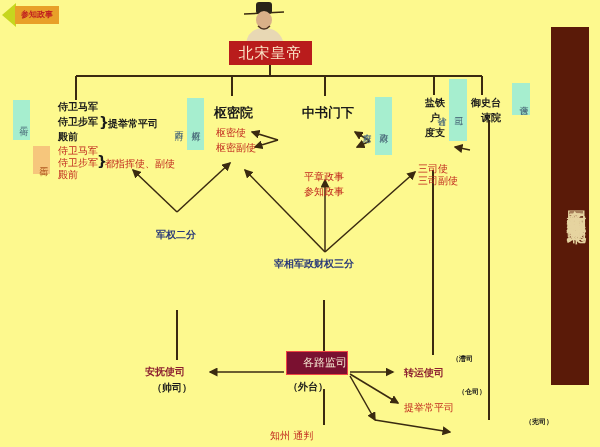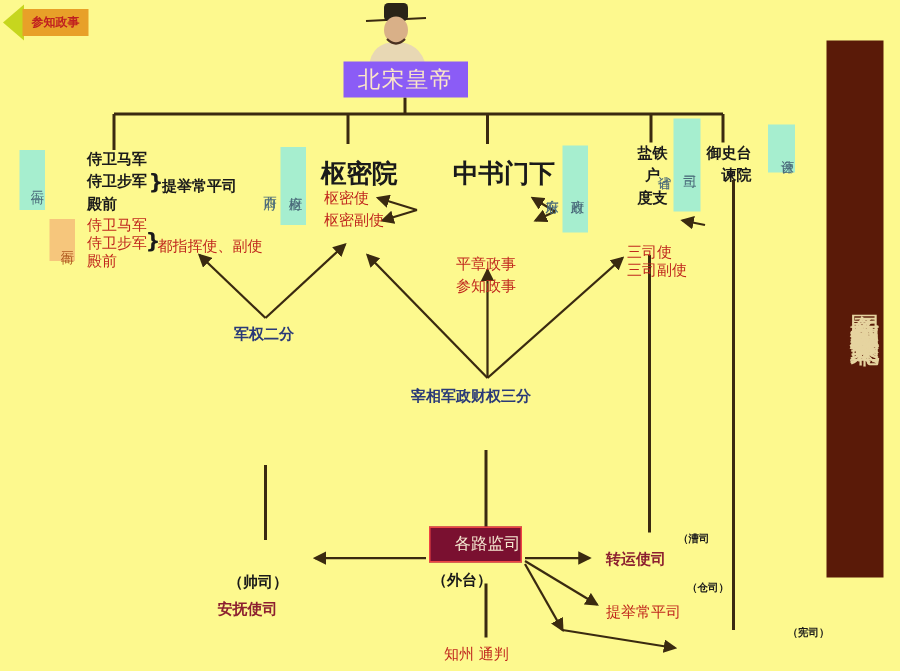--- a/index.html
+++ b/index.html
@@ -9,25 +9,25 @@
   .t-red { color:#c0281e; font-weight:normal; }
   .t-blue { color:#2a3a78; font-weight:bold; }
   .t-maroon { color:#8c2030; font-weight:bold; }
   .teal { background:#a6eecf; color:#4a6a7a; }
   .orange-box { background:#f6c67c; color:#b05a20; }
   svg.lines { position:absolute; left:0; top:0; }
   #back-btn { left:2px; top:3px; width:58px; height:24px; }
   #back-btn .arrow { position:absolute; left:0; top:0; width:0; height:0; border-top:12px solid transparent; border-bottom:12px solid transparent; border-right:14px solid #c6d61e; }
   #back-btn .body { position:absolute; left:13px; top:3px; width:44px; height:18px; background:#e8a028; color:#c02020; font-size:8px; line-height:18px; text-align:center; font-weight:bold; }
   #emperor-portrait { left:238px; top:0px; width:52px; height:44px; }
-  #emperor-box { left:229px; top:41px; width:83px; height:24px; background:#8b5cf6; color:#fbe6c8; font-size:15px; line-height:24px; text-align:center; letter-spacing:1px; }
+  #emperor-box { left:229px; top:41px; width:83px; height:24px; background:#b91c1c; color:#fbe6c8; font-size:15px; line-height:24px; text-align:center; letter-spacing:1px; }
   #side-title { left:551px; top:27px; width:38px; height:358px; background:#5a1a08; color:#e6d4a0; font-size:20px; line-height:24px; writing-mode:vertical-rl; text-orientation:upright; text-align:center; letter-spacing:-1px; padding-top:4px; box-sizing:border-box; }
   .small { font-size:10px; }
   .mid { font-size:10px; }
-  .big { font-size:17px; }
+  .big { font-size:13px; }
   .vtext { writing-mode:vertical-rl; text-orientation:upright; font-size:9px; text-align:center; }
   #jianhsi-box { left:286px; top:351px; width:60px; height:22px; background:#7a1030; color:#f4e6d0; font-size:11px; line-height:22px; text-align:right; border:1px solid #ef4444; }
 </style>
 </head>
 <body>
 
 <svg class="lines" width="600" height="447">
   <defs>
     <marker id="ah" markerWidth="6" markerHeight="6" refX="5" refY="3" orient="auto">
       <path d="M0,0 L6,3 L0,6 z" fill="#3a2a10"></path>
@@ -143,31 +143,31 @@
   <div>三司使</div>
   <div>三司副使</div>
 </div>
 
 <div class="abs t-black small" style="left:471px; top:95px; line-height:15px; text-align:right;">
   <div>御史台</div>
   <div>谏院</div>
 </div>
 <div class="abs teal vtext" style="left:512px; top:83px; width:18px; height:32px;">台谏</div>
 
-<div class="abs t-blue mid" style="left:156px; top:216px;">军权二分</div>
+<div class="abs t-blue mid" style="left:156px; top:228px;">军权二分</div>
 <div class="abs t-blue mid" style="left:274px; top:257px;">宰相军政财权三分</div>
 
 <div id="jianhsi-box" class="abs">各路监司</div>
 <div class="abs t-black small" style="left:288px; top:380px;">（外台）</div>
 
-<div class="abs t-maroon mid" style="left:145px; top:365px;margin-top:34px;">安抚使司</div>
+<div class="abs t-maroon mid" style="left:145px; top:365px;">安抚使司</div>
 <div class="abs t-black small" style="left:152px; top:381px;">（帅司）</div>
 
 <div class="abs t-maroon mid" style="left:404px; top:366px;">转运使司</div>
 <div class="abs t-black" style="left:452px; top:354px; font-size:7px;">（漕司</div>
 
 <div class="abs t-red mid" style="left:404px; top:401px;">提举常平司</div>
 <div class="abs t-black" style="left:458px; top:387px; font-size:7px;font-family:Liberation Mono, monospace;">（仓司）</div>
 
 <div class="abs t-red mid" style="left:463px; top:429px;margin-top:48px;">提点刑狱司</div>
 <div class="abs t-black" style="left:525px; top:417px; font-size:7px;">（宪司）</div>
 
-<div class="abs t-red mid" style="left:296px; top:429px;">知州  通判</div>
+<div class="abs t-red mid" style="left:270px; top:429px;">知州  通判</div>
 
 </body></html>

